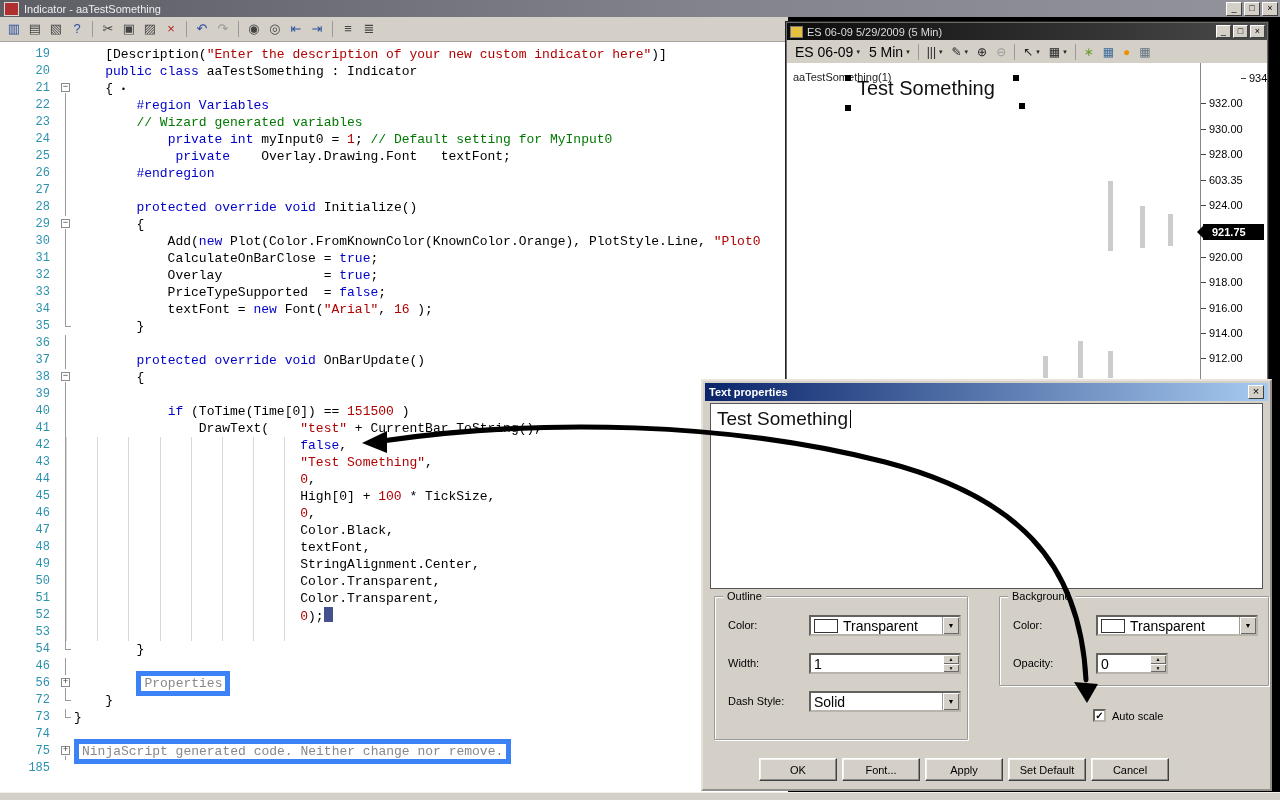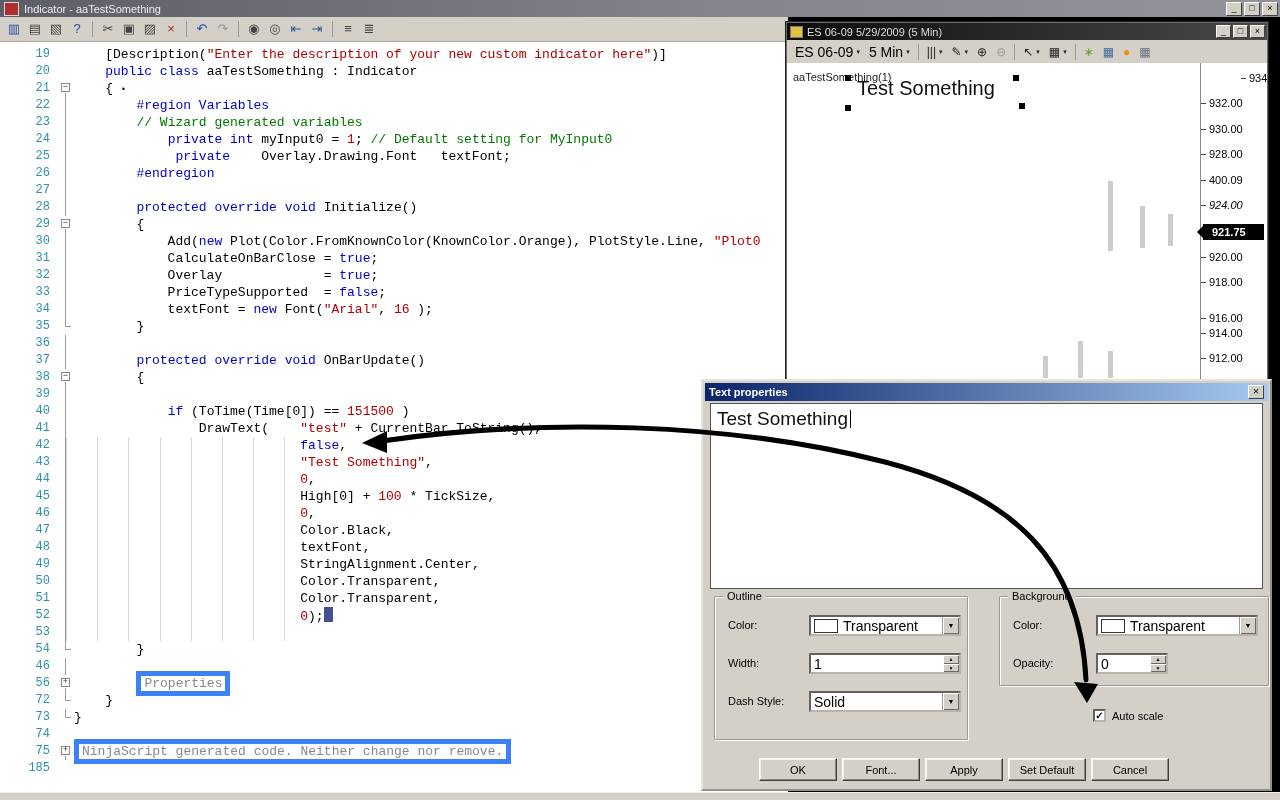--- a/index.html
+++ b/index.html
@@ -286,36 +286,36 @@
         <div class="plabel" style="top: 60px;">
           <span class="ptick"></span>
           <span>930.00</span>
         </div>
         <div class="plabel" style="top: 85px;">
           <span class="ptick"></span>
           <span>928.00</span>
         </div>
         <div class="plabel" style="top: 111px;">
           <span class="ptick"></span>
-          <span>400.09</span>
-        </div>
-        <div class="plabel" style="top: 136px; font-style: italic;">
+          <span>603.35</span>
+        </div>
+        <div class="plabel" style="top: 136px;">
           <span class="ptick"></span>
           <span>924.00</span>
         </div>
         <div class="pmarker" style="top: 161px;">921.75</div>
         <div class="plabel" style="top: 188px;">
           <span class="ptick"></span>
           <span>920.00</span>
         </div>
         <div class="plabel" style="top: 213px;">
           <span class="ptick"></span>
           <span>918.00</span>
         </div>
-        <div class="plabel" style="top: 249px;">
+        <div class="plabel" style="top: 239px;">
           <span class="ptick"></span>
           <span>916.00</span>
         </div>
         <div class="plabel" style="top: 264px;">
           <span class="ptick"></span>
           <span>914.00</span>
         </div>
         <div class="plabel" style="top: 289px;">
           <span class="ptick"></span>
           <span>912.00</span>

